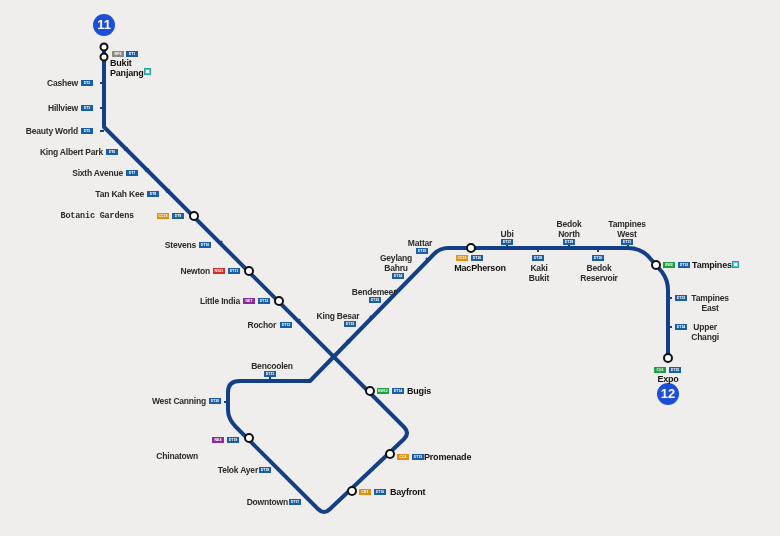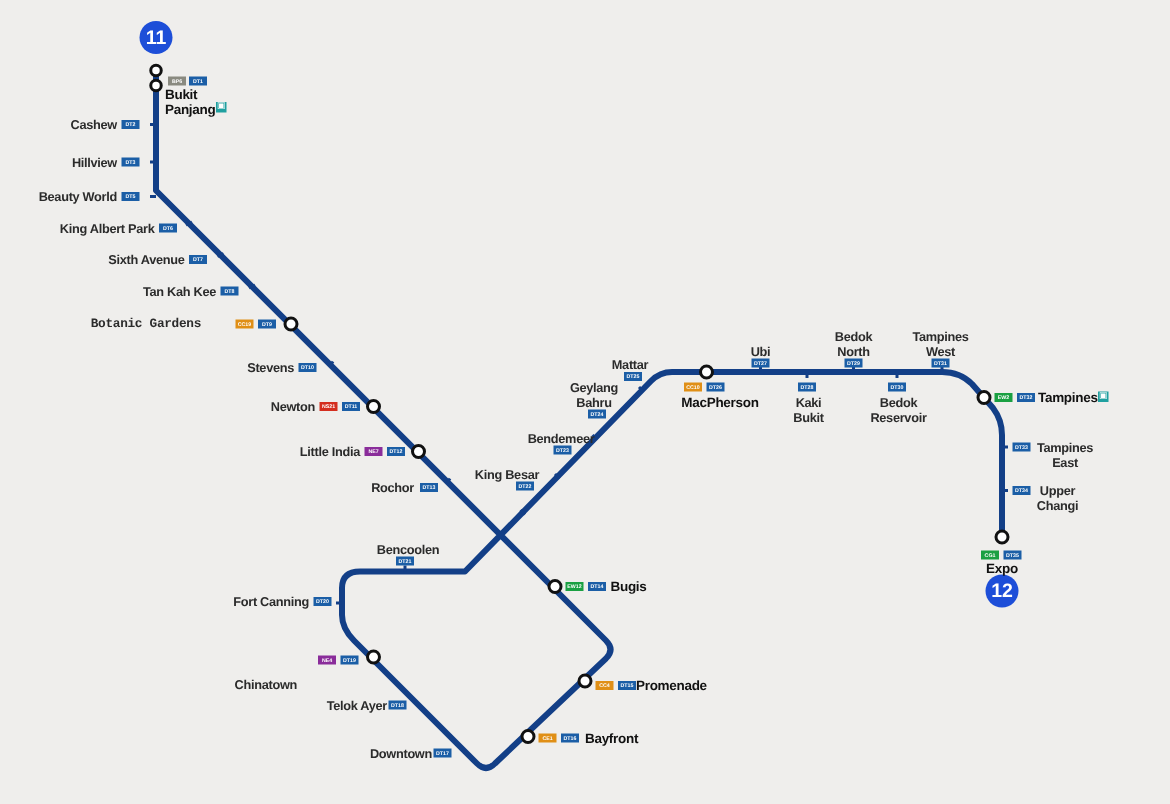--- a/index.html
+++ b/index.html
@@ -112,21 +112,21 @@
 <div class="badge ccl" style="left:359px;top:489px;">CE1</div>
 <div class="badge dt" style="left:374px;top:489px;">DT16</div>
 <div class="lbl big" style="left:390px;top:487px;">Bayfront</div>
 <div class="lbl r" style="right:492px;top:497px;">Downtown</div>
 <div class="badge dt" style="left:289px;top:499px;">DT17</div>
 <div class="lbl r" style="right:522px;top:465px;">Telok Ayer</div>
 <div class="badge dt" style="left:259px;top:467px;">DT18</div>
 <div class="lbl r" style="right:582px;top:435px;margin-top:16px;">Chinatown</div>
 <div class="badge nel" style="left:212px;top:437px;">NE4</div>
 <div class="badge dt" style="left:227px;top:437px;">DT19</div>
-<div class="lbl r" style="right:574px;top:396px;">Fort Canning</div>
+<div class="lbl r" style="right:574px;top:396px;">West Canning</div>
 <div class="badge dt" style="left:209px;top:398px;">DT20</div>
 <div class="lbl c" style="left:250px;top:361px;width:44px;">Bencoolen</div>
 <div class="badge dt" style="left:264px;top:371px;">DT21</div>
 
 <div class="lbl c" style="left:314px;top:311px;width:48px;">King Besar</div>
 <div class="badge dt" style="left:344px;top:321px;">DT22</div>
 <div class="lbl c" style="left:350px;top:287px;width:48px;">Bendemeer</div>
 <div class="badge dt" style="left:369px;top:297px;">DT23</div>
 <div class="lbl c" style="left:376px;top:253px;width:40px;"><span>Geylang</span><br><span>Bahru</span></div>
 <div class="badge dt" style="left:392px;top:273px;">DT24</div>

